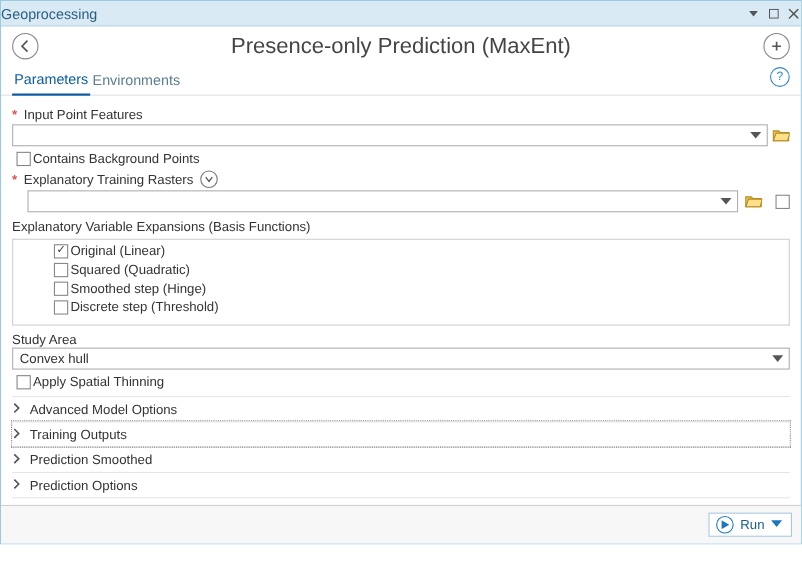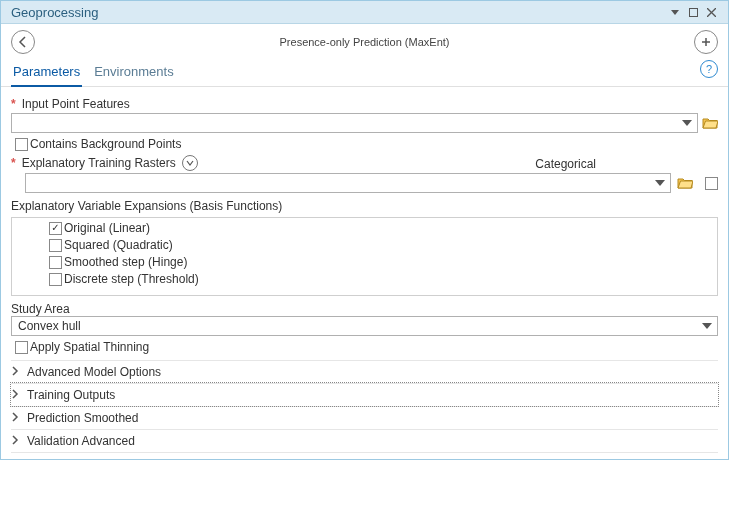--- a/index.html
+++ b/index.html
@@ -16,21 +16,21 @@
     box-sizing: border-box;
     background: #fff;
   }
   
   .titlebar {
     height: 22px;
     background: #d9eaf4;
     border-bottom: 1px solid #b8d6e6;
     display: flex;
     align-items: center;
-    padding: 0 10px;
+    padding: 0 0;
     font-size: 13px;
     color: #2b5f7f;
   }
   .titlebar .title { flex: 0 0 auto; }
   .titlebar .spacer { flex: 1 1 auto; }
   .titlebar .win-btn {
     width: 14px; height: 14px;
     margin-left: 4px;
     display: flex; align-items: center; justify-content: center;
     color: #555;
@@ -48,30 +48,30 @@
     width: 22px; height: 22px;
     border: 1px solid #888;
     border-radius: 50%;
     display:flex; align-items:center; justify-content:center;
     color:#555;
     background:#fff;
   }
   .toolhead .toolname {
     flex: 1 1 auto;
     text-align: center;
-    font-size: 11px;
+    font-size: 20px;
     color: #444;
   }
 
   
   .tabs {
     display:flex;
-    align-items: flex-start;
+    align-items: center;
     padding: 0 10px;
-    gap: 10px;
+    gap: 0;
     border-bottom: 1px solid #e0e0e0;
     position: relative;
   }
   .tab {
     padding: 4px 2px 6px 2px;
     font-size: 13px;
     color: #5a7c94;
   }
   .tab.active {
     color: #0b5aa4;
@@ -325,23 +325,20 @@
     <div class="field">
       <div class="explanatory-row">
         <div class="left field-label" style="margin:0;">
           <span class="req">*</span>
           <span>Explanatory Training Rasters</span>
           <span class="chevron-circle">
             <svg width="8" height="8">
                 <polyline points="1,2 4,6 7,2" fill="none" stroke="#555" stroke-width="1.2"></polyline>
               </svg>
           </span>
-        </div>
-        <div class="right" style="padding-right:122px;">
-          <span>Categorical</span>
         </div>
       </div>
       <div class="etr-combo-row" style="margin-top:2px; padding-left:14px;">
         <div class="combo etr-combo">
           <span></span>
           <span class="caret">
             <svg width="10" height="10">
                 <polygon points="0,2 10,2 5,8" fill="#555"></polygon>
               </svg>
           </span>
@@ -412,21 +409,36 @@
         <div class="acc-item">
           <span class="chev"><svg width="8" height="10">
               <polyline points="2,1 6,5 2,9" fill="none" stroke="#555" stroke-width="1.5"></polyline>
             </svg></span>
           <span>Prediction Smoothed</span>
         </div>
         <div class="acc-item">
           <span class="chev"><svg width="8" height="10">
               <polyline points="2,1 6,5 2,9" fill="none" stroke="#555" stroke-width="1.5"></polyline>
             </svg></span>
-          <span>Validation Advanced</span>
+          <span>Prediction Options</span>
         </div>
         <div style="border-top: 1px solid rgb(230, 230, 230); height: 6px;"></div>
       </div>
 
   </div>
 
+  <div class="footer">
+    <div class="run-btn">
+      <span class="play">
+        <svg width="8" height="8">
+            <polygon points="1,0 8,4 1,8" fill="#1a78c2"></polygon>
+          </svg>
+      </span>
+      <span>Run</span>
+      <span class="drop">
+        <svg width="10" height="10">
+            <polygon points="0,2 10,2 5,8" fill="#1a78c2"></polygon>
+          </svg>
+      </span>
+    </div>
+  </div>
 
 </div>
 
 </body></html>

